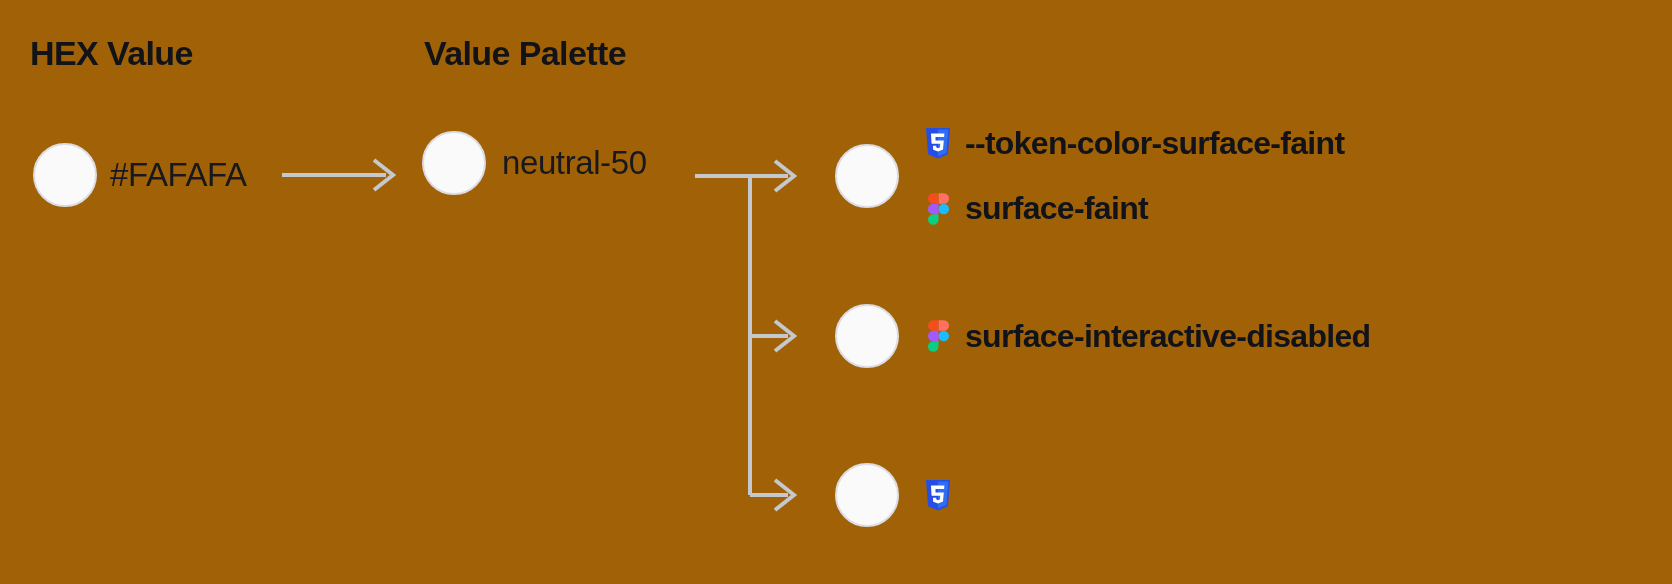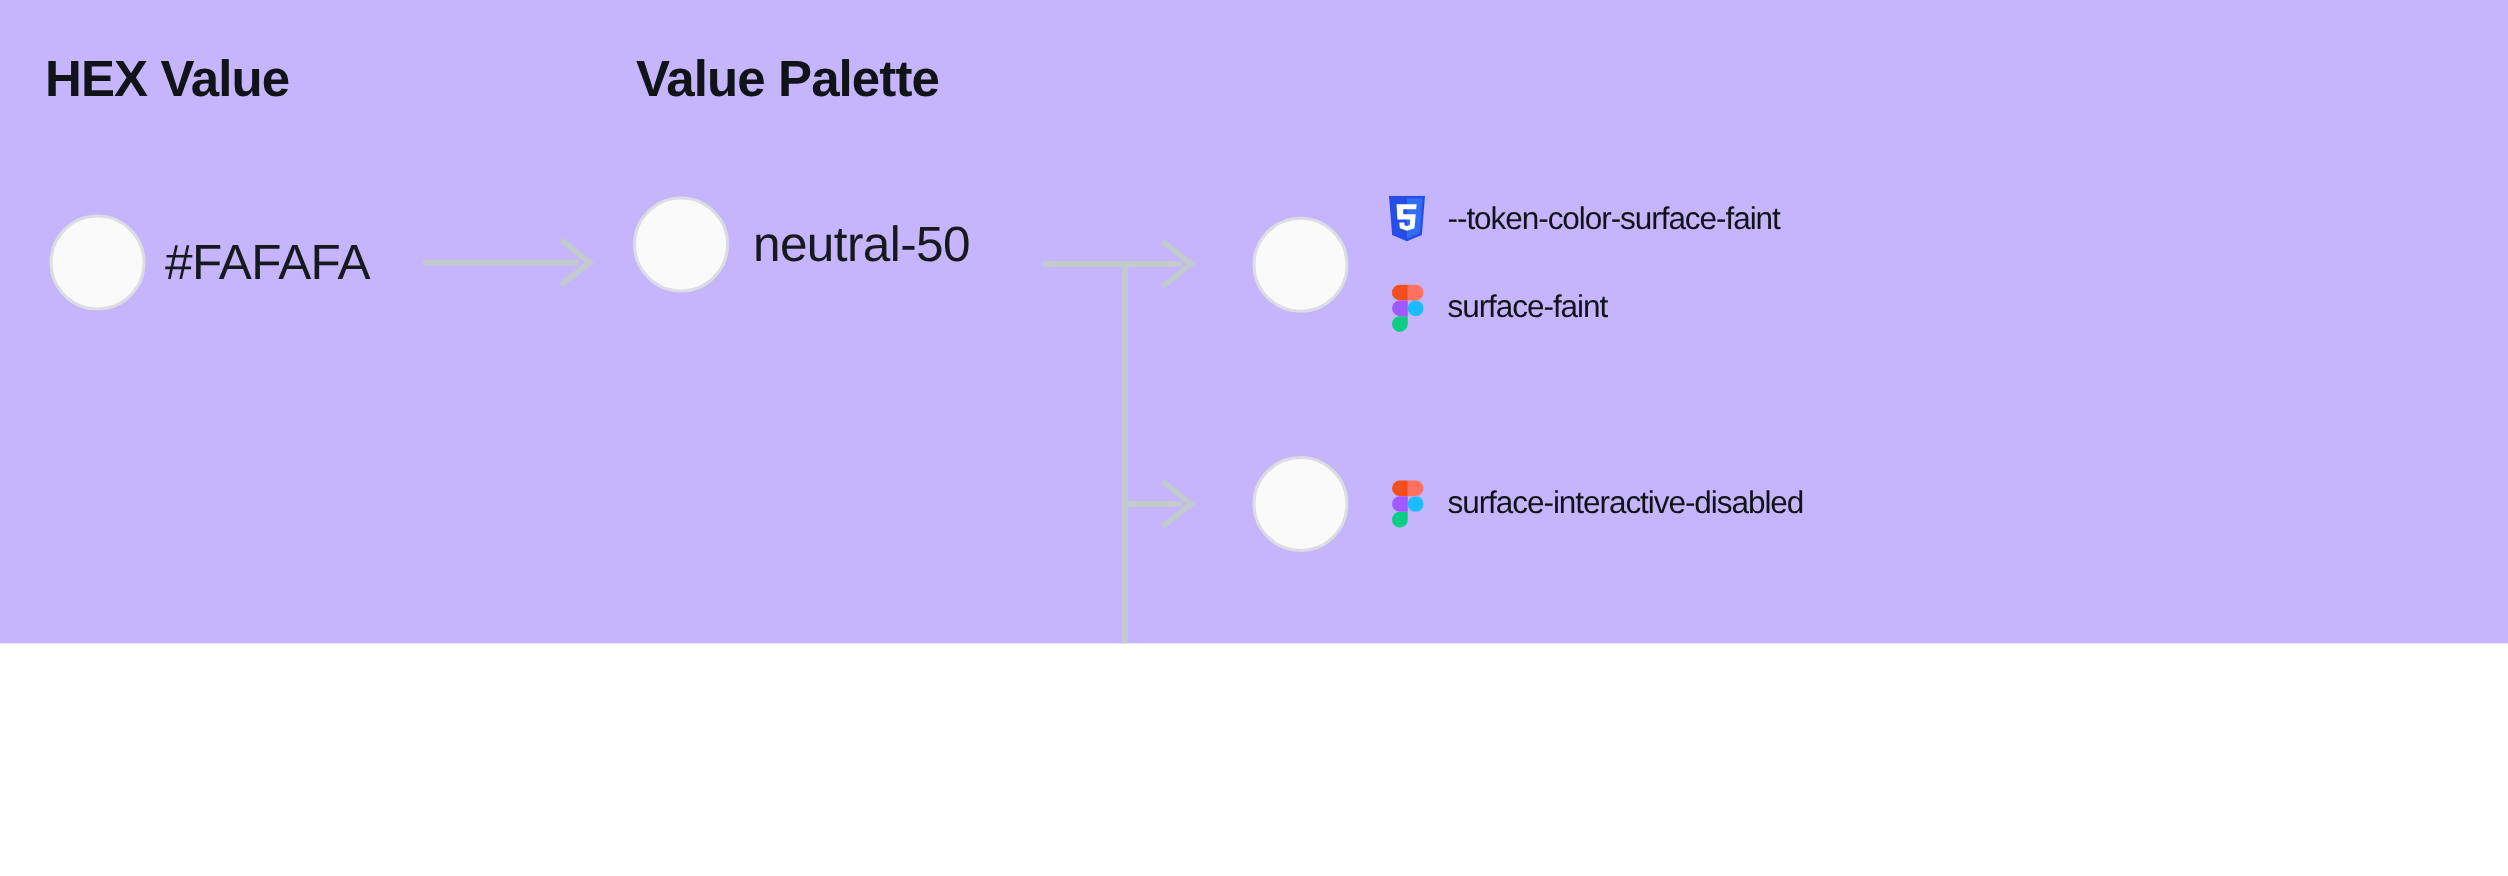--- a/index.html
+++ b/index.html
@@ -3,22 +3,22 @@
 <meta charset="utf-8">
 <style>
   html, body { margin: 0; padding: 0; background: #ffffff; }
   body {
     font-family: "Liberation Sans", "DejaVu Sans", sans-serif;
     color: #15171c;
   }
   .canvas {
     position: relative;
     width: 1672px;
-    height: 429px;
-    background: #c4b5fd;
+    height: 584px;
+    background: #a16207;
     overflow: hidden;
   }
   .col-header {
     position: absolute;
     top: 34px;
     font-size: 34px;
     font-weight: 700;
     letter-spacing: -0.6px;
     color: #111318;
     white-space: nowrap;
@@ -69,22 +69,22 @@
     gap: 14px;
     white-space: nowrap;
   }
   .icon-box {
     width: 26px;
     display: flex;
     justify-content: center;
     flex: 0 0 auto;
   }
   .token-label {
-    font-size: 21px;
-    font-weight: 400;
+    font-size: 32px;
+    font-weight: 700;
     letter-spacing: -0.7px;
     color: #111318;
   }
   .lines-layer {
     position: absolute;
     inset: 0;
     pointer-events: none;
   }
 </style>
 </head>

